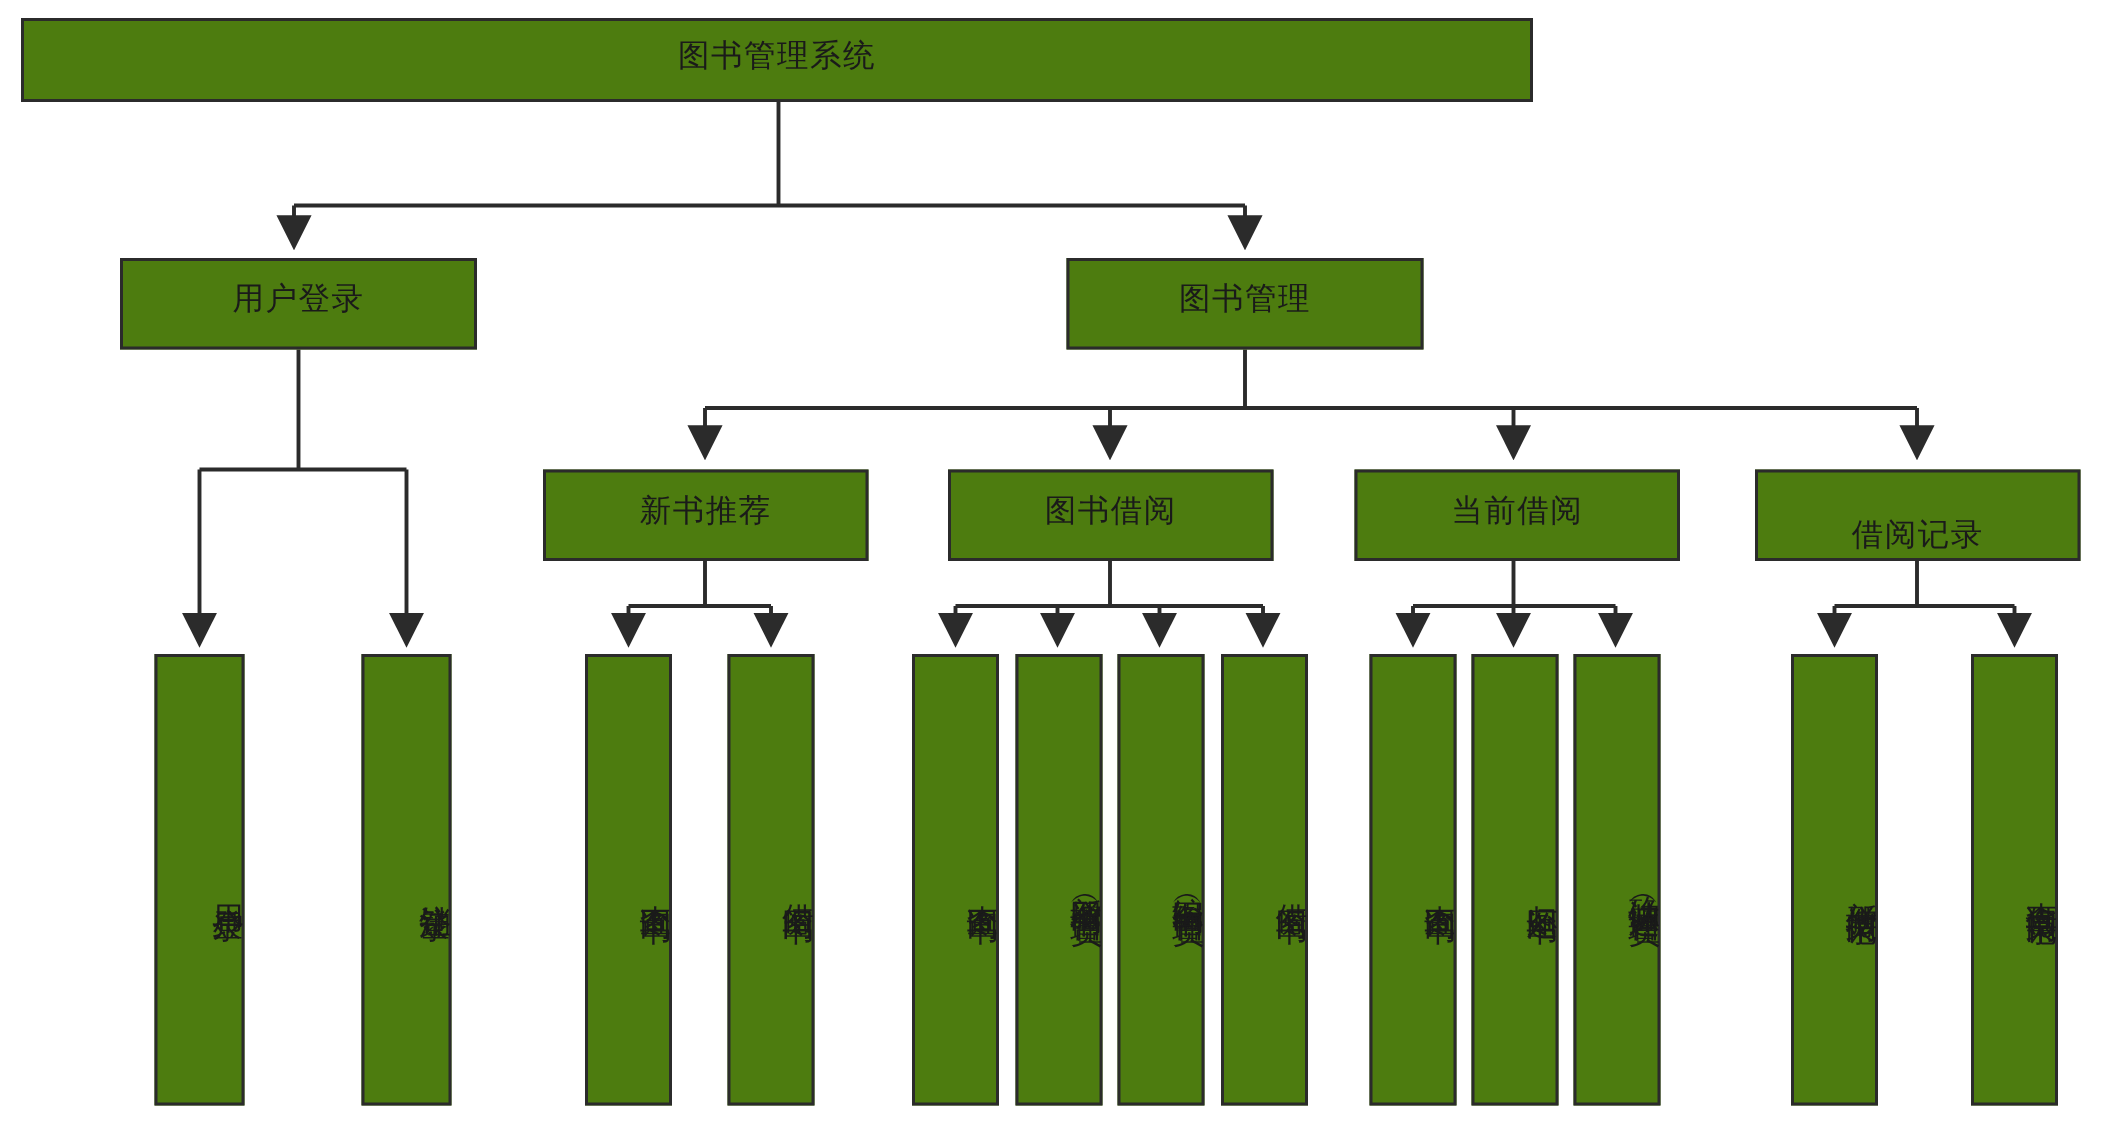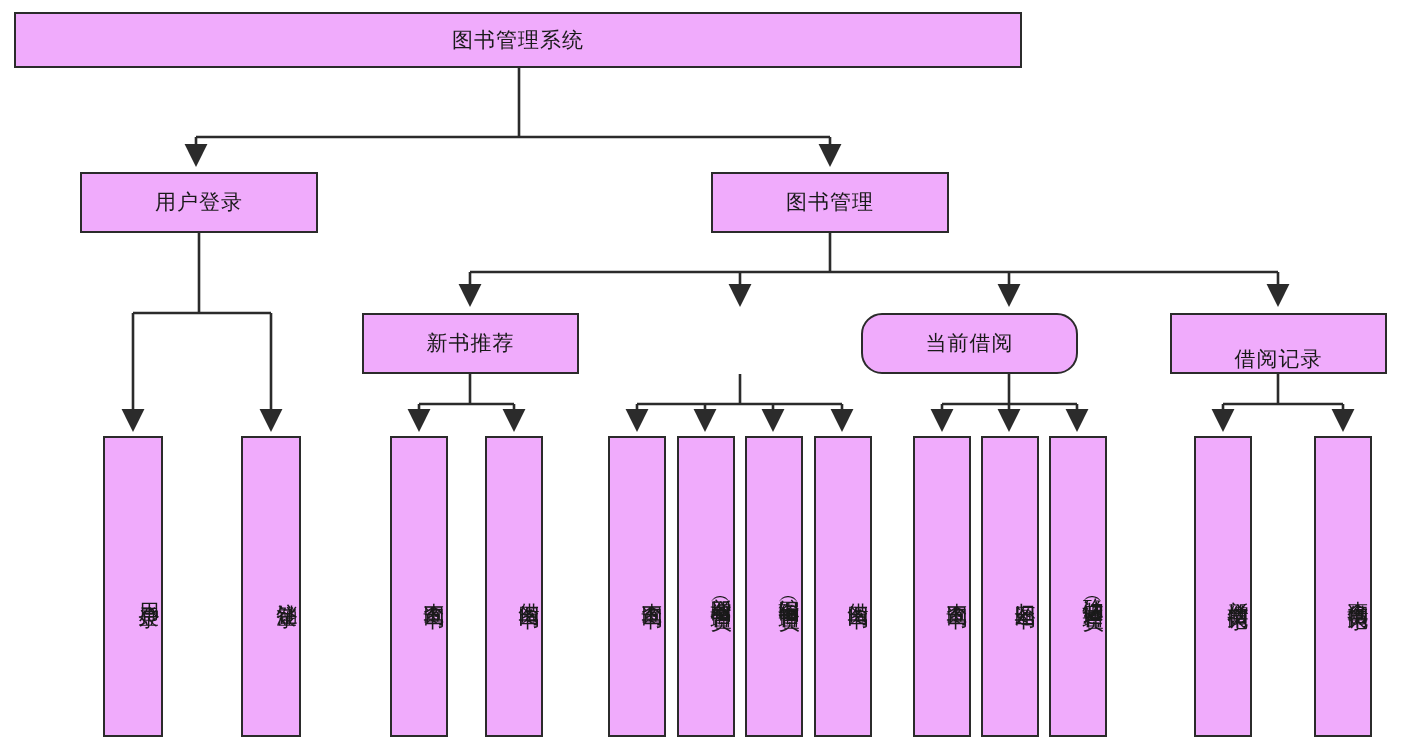--- a/index.html
+++ b/index.html
@@ -24,25 +24,26 @@
     left: 0;
     top: 0;
     width: 1405px;
     height: 747px;
     pointer-events: none;
   }
   .node {
     position: absolute;
     box-sizing: border-box;
     border: 2px solid #2b2b2b;
-    background: #f0abfc;
+    background: #4d7c0f;
     display: flex;
     align-items: center;
     justify-content: center;
     color: #1a1a1a;
+    font-family: Liberation Mono, monospace;
   }
   .node.horizontal {
     font-size: 21px;
     letter-spacing: 1px;
   }
   .node.vertical {
     writing-mode: vertical-rl;
     text-orientation: upright;
     font-size: 21px;
     letter-spacing: 2px;
@@ -135,21 +136,24 @@
   <div class="node horizontal" style="left:80px; top:172px; width:238px; height:61px;">
     <span class="label">用户登录</span>
   </div>
   <div class="node horizontal" style="left:711px; top:172px; width:238px; height:61px;">
     <span class="label">图书管理</span>
   </div>
 
   <div class="node horizontal" style="left:362px; top:313px; width:217px; height:61px;">
     <span class="label">新书推荐</span>
   </div>
-  <div class="node horizontal" style="left:861px; top:313px; width:217px; height:61px;border-radius:21px;">
+  <div class="node horizontal" style="left:632px; top:313px; width:217px; height:61px;">
+    <span class="label">图书借阅</span>
+  </div>
+  <div class="node horizontal" style="left:903px; top:313px; width:217px; height:61px;">
     <span class="label">当前借阅</span>
   </div>
   <div class="node horizontal" style="left:1170px; top:313px; width:217px; height:61px;align-items:flex-end;">
     <span class="label">借阅记录</span>
   </div>
 
   <div class="node vertical" style="left:103px; top:436px; width:60px; height:301px;">
     <span class="label">用户登录</span>
   </div>
   <div class="node vertical" style="left:241px; top:436px; width:60px; height:301px;">

